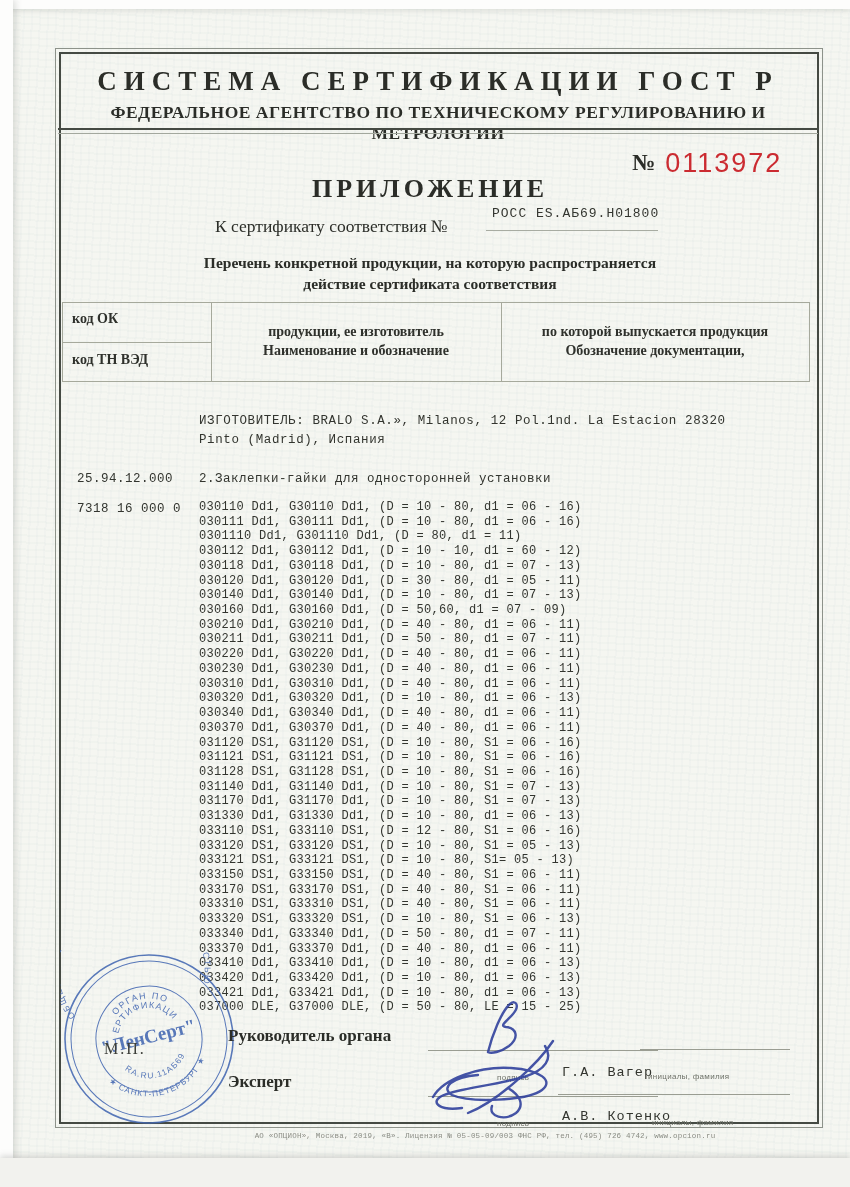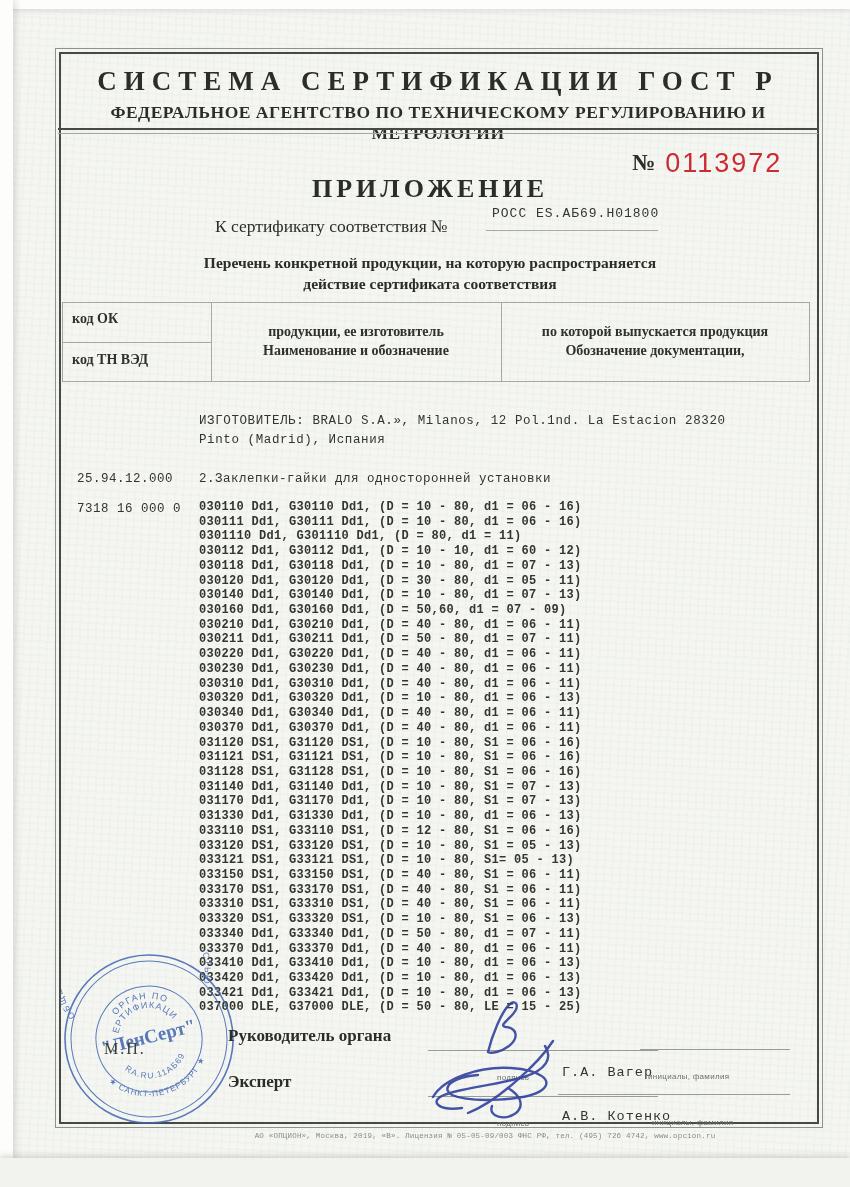--- a/index.html
+++ b/index.html
@@ -53,21 +53,21 @@
   .tbl .h{position:absolute;left:0;width:148px;height:1px;background:#a6a99c;}
   .tbl-cell{position:absolute;font-size:14px;font-weight:bold;color:#2f312c;}
   .tbl-center{text-align:center;line-height:19px;}
 
   .mono{font-family:"Liberation Mono","DejaVu Sans Mono",monospace;color:#33352f;}
   .manufacturer{position:absolute;left:199px;top:386px;font-size:12.5px;letter-spacing:.6px;line-height:18.5px;margin-top:26px;}
   .code-ok{position:absolute;left:77px;top:472px;font-size:12.5px;letter-spacing:.5px;}
   .group-desc{position:absolute;left:199px;top:472px;font-size:12.5px;letter-spacing:.5px;}
   .code-tnved{position:absolute;left:77px;top:502px;font-size:12.5px;letter-spacing:.5px;}
   .items{position:absolute;left:199px;top:500px;font-size:12px;}
-  .items .item-line{height:14.72px;line-height:14.72px;letter-spacing:.3px;white-space:pre;font-weight:bold;}
+  .items .item-line{height:14.72px;line-height:14.72px;letter-spacing:.3px;white-space:pre;}
 
   
   .stamp{position:absolute;left:60px;top:950px;width:178px;height:178px;opacity:.88;}
   .mp-mark{position:absolute;left:104px;top:1040px;font-size:16px;letter-spacing:2px;color:#3c3e39;}
 
   
   .sig-role{position:absolute;font-size:17px;font-weight:bold;color:#2b2d28;}
   .sig-line{position:absolute;height:1px;background:#9a9d92;}
   .sig-caption{position:absolute;font-family:"Liberation Sans","DejaVu Sans",sans-serif;
     font-size:8px;color:#6e7168;letter-spacing:.3px;margin-top:20px;}

